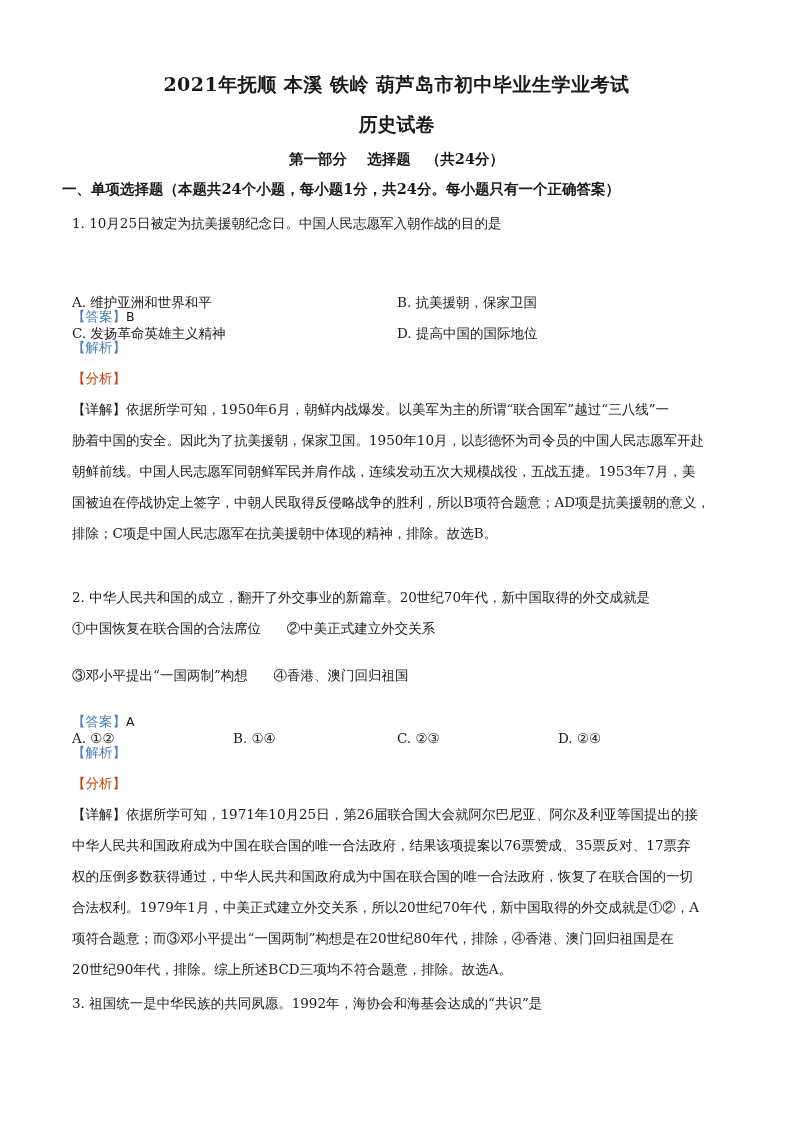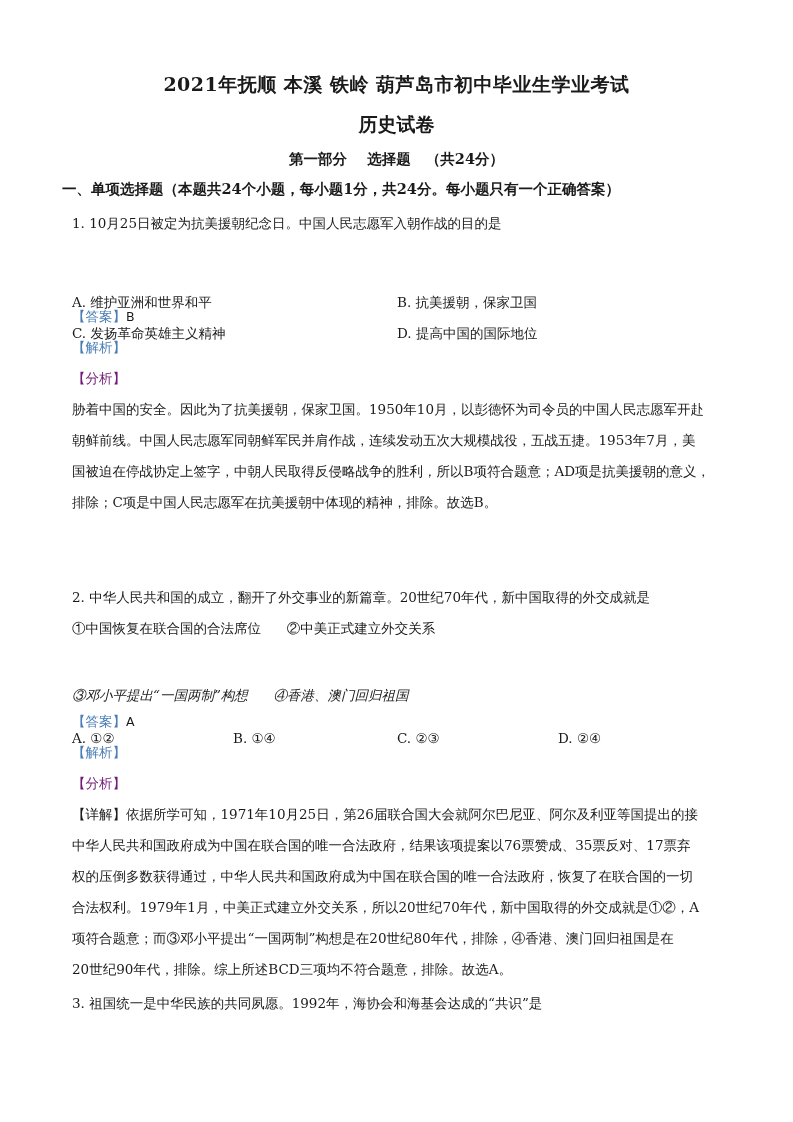--- a/index.html
+++ b/index.html
@@ -24,21 +24,21 @@
   }
   .section {
     position: absolute; left: 62px; top: 180px; font-weight: bold; font-size: 14.5px;
     white-space: nowrap;
   }
   .line {
     position: absolute; left: 72px; font-size: 13.5px; white-space: nowrap; line-height: 20px;
   }
   .opt { position: absolute; font-size: 13.5px; white-space: nowrap; line-height: 20px; margin-top: 48px; }
   .tag-blue { color: #4a7db5; }
-  .tag-black { color: #701a75; }
+  .tag-black { color: #c2410c; }
   .para {
     position: absolute; left: 72px; width: 650px; font-size: 13.5px;
     line-height: 31px; text-align: justify; text-align-last: left;
   }
   .para .row { display: block; white-space: nowrap; height: 31px; }
 </style>
 </head>
 <body>
 
 <div class="page">
@@ -58,29 +58,30 @@
     <span class="tag-blue">【答案】</span><span style="font-family:'DejaVu Sans',sans-serif;font-size:12.5px;">B</span>
   </div>
   <div class="line" style="top:337px;">
     <span class="tag-blue">【解析】</span>
   </div>
   <div class="line" style="top:368px;">
     <span class="tag-black">【分析】</span>
   </div>
 
   <div class="para" style="top:394px;">
+    <span class="row"><span>【详解】</span><span>依据所学可知，1950年6月，朝鲜内战爆发。以美军为主的所谓“联合国军”越过“三八线”一</span></span>
     <span class="row">胁着中国的安全。因此为了抗美援朝，保家卫国。1950年10月，以彭德怀为司令员的中国人民志愿军开赴</span>
     <span class="row">朝鲜前线。中国人民志愿军同朝鲜军民并肩作战，连续发动五次大规模战役，五战五捷。1953年7月，美</span>
     <span class="row">国被迫在停战协定上签字，中朝人民取得反侵略战争的胜利，所以B项符合题意；AD项是抗美援朝的意义，</span>
     <span class="row">排除；C项是中国人民志愿军在抗美援朝中体现的精神，排除。故选B。</span>
   </div>
 
   <div class="line" style="top:587px;">2. 中华人民共和国的成立，翻开了外交事业的新篇章。20世纪70年代，新中国取得的外交成就是</div>
   <div class="line" style="top:618px; white-space:pre;">①中国恢复在联合国的合法席位      ②中美正式建立外交关系</div>
-  <div class="line" style="top:685px; white-space:pre;font-style:italic;">③邓小平提出“一国两制”构想      ④香港、澳门回归祖国</div>
+  <div class="line" style="top:665px; white-space:pre;">③邓小平提出“一国两制”构想      ④香港、澳门回归祖国</div>
   <div class="opt" style="left:72px; top:680px;">A. ①②</div>
   <div class="opt" style="left:233px; top:680px;">B. ①④</div>
   <div class="opt" style="left:397px; top:680px;">C. ②③</div>
   <div class="opt" style="left:558px; top:680px;">D. ②④</div>
 
   <div class="line" style="top:711px;">
     <span class="tag-blue">【答案】</span><span style="font-family:'DejaVu Sans',sans-serif;font-size:12.5px;">A</span>
   </div>
   <div class="line" style="top:742px;">
     <span class="tag-blue">【解析】</span>

